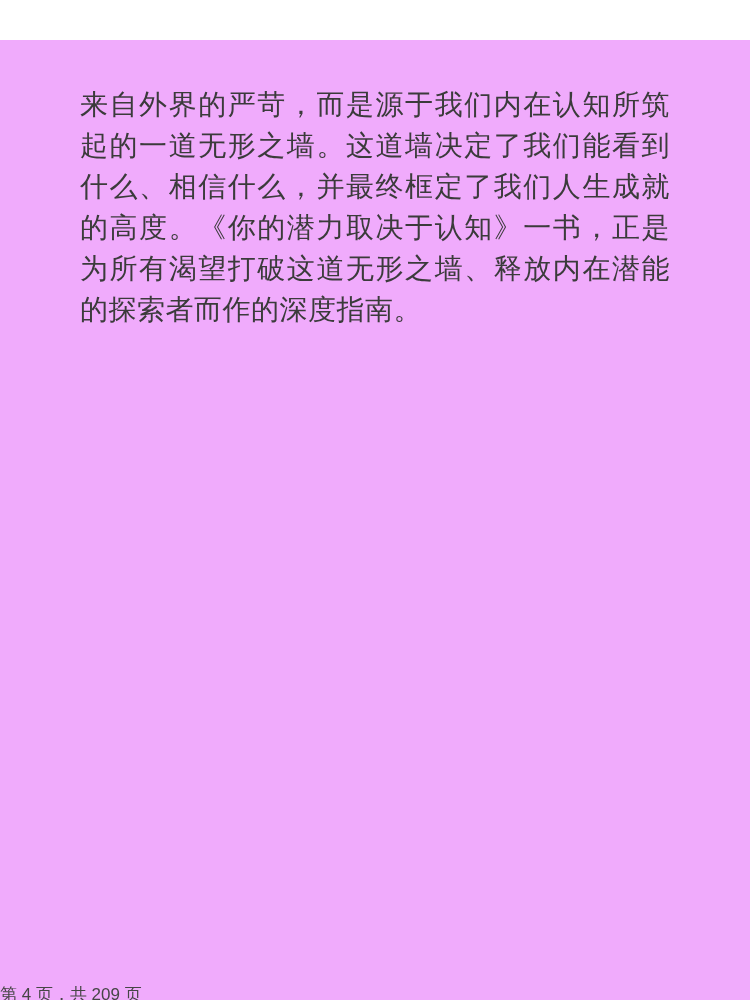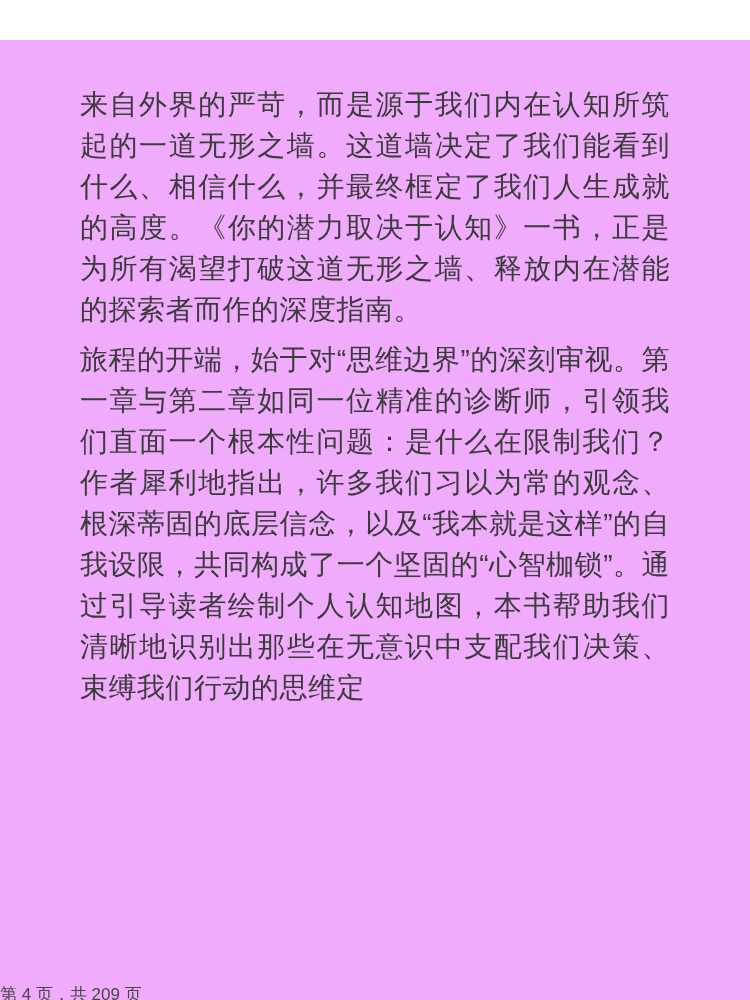--- a/index.html
+++ b/index.html
@@ -50,18 +50,17 @@
     font-size: 17px;
     line-height: 19px;
   }
 </style>
 </head>
 <body>
 
 <div class="page">
   <main class="content">
     <p class="para">来自外界的严苛，而是源于我们内在认知所筑起的一道无形之墙。这道墙决定了我们能看到什么、相信什么，并最终框定了我们人生成就的高度。《你的潜力取决于认知》一书，正是为所有渴望打破这道无形之墙、释放内在潜能的探索者而作的深度指南。</p>
-    <p class="para">旅程的开端，始于对“思维边界”的深刻审视。第一章与第二章如同一位精准的诊断师，引领我们直面一个根本性问题：是什么在限制我们？作者犀利地指出，许多我们习以为常的观念、根深蒂固的底层信念，以及“我本就是这样”的自我设限，共同构成了一个坚固的“心智枷锁”。通过引导读者绘制个人认知地图，本书帮助我们清晰地识别出那些在无意识中支配我们决策、束缚我们行动的思维定</p>
   </main>
   <footer class="footer">
     <span>第 4 页，共 209 页</span>
   </footer>
 </div>
 
 </body></html>

